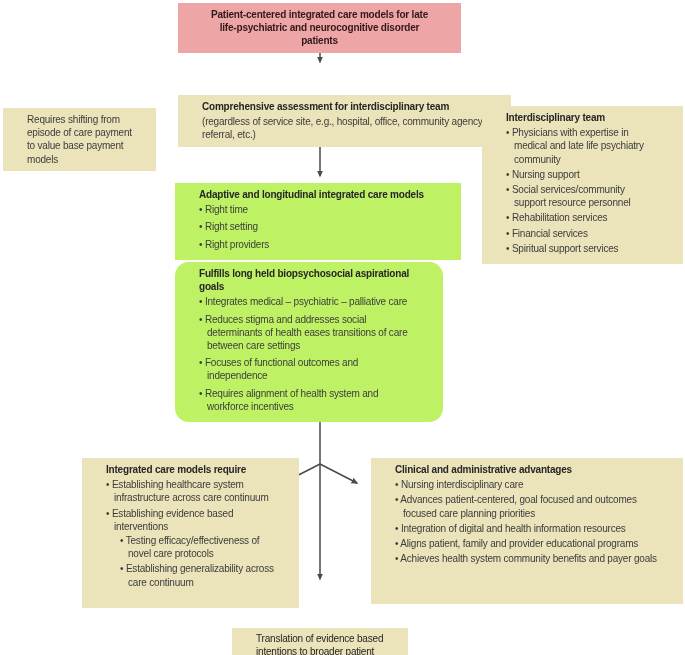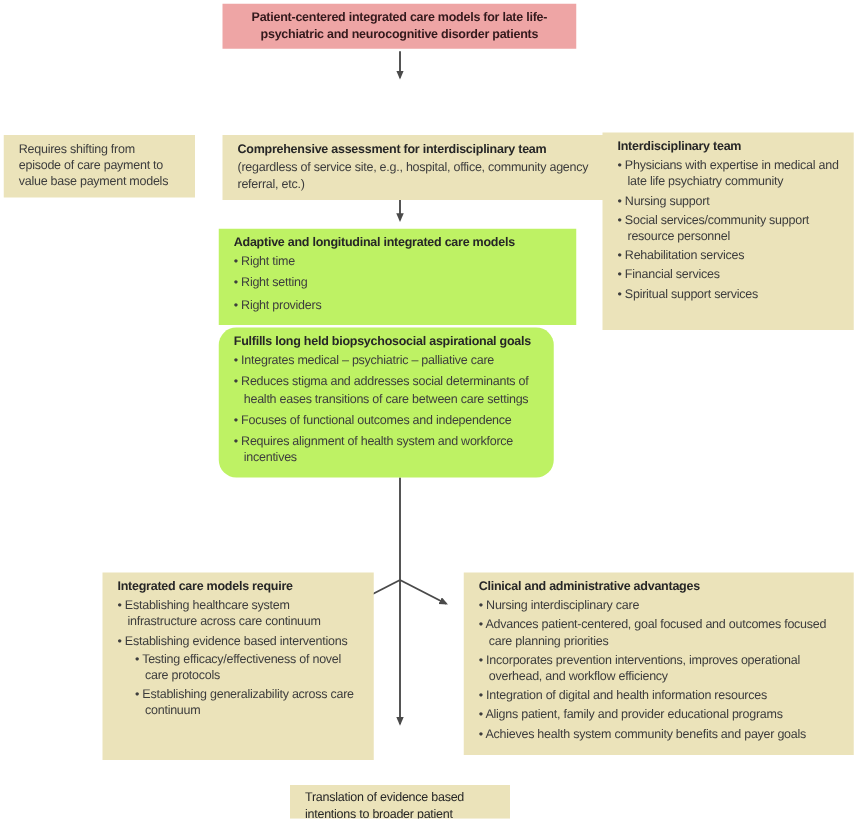--- a/index.html
+++ b/index.html
@@ -3,36 +3,36 @@
 <meta charset="utf-8">
 <style>
   html,body { margin:0; padding:0; background:#ffffff; }
   .canvas {
     position:relative; width:685px; height:655px; background:#ffffff;
     font-family:"Liberation Sans","DejaVu Sans",sans-serif;
     font-size:10px; letter-spacing:-0.2px; line-height:1.32; color:#3d3d3d;
     overflow:hidden;
   }
   .arrows { position:absolute; left:0; top:0; width:685px; height:655px; pointer-events:none; }
-  .box { position:absolute; box-sizing:border-box; padding:5px 12px; }
+  .box { position:absolute; box-sizing:border-box; padding:5px 24px; }
   .pink  { background:#eea5a5; color:#33191c; }
   .cream { background:#ebe3ba;margin-top:42px; }
   .blue  { background:#bef264; }
   .h { font-weight:bold; color:#262626; margin-bottom:2px; }
   .bold { font-weight:normal; color:#262626; }
   ul.bullets { list-style:none; margin:0; padding:0; }
   ul.bullets li { padding-left:8px; text-indent:-8px; margin-bottom:2px; }
   ul.bullets li::before { content:"• "; }
   .blue ul.bullets li { margin-bottom:4px; }
   ul.sub { list-style:none; margin:1px 0 0 6px; padding:0; }
   ul.sub li { padding-left:8px; text-indent:-8px; margin-bottom:2px; }
   ul.sub li::before { content:"• "; }
   .title-box { left:178px; top:3px; width:283px; text-align:center; font-weight:bold; }
   .payment-box { left:3px; top:66px; width:153px; }
-  .assessment-box { left:178px; top:66px; width:333px; }
+  .assessment-box { left:178px; top:53px; width:333px; }
   .team-box { left:482px; top:64px; width:201px; min-height:158px; }
   .adaptive-box { left:175px; top:183px; width:286px; min-height:71px; }
   .goals-box { left:175px; top:262px; width:268px; min-height:119px;border-radius:14px; }
   .require-box { left:82px; top:416px; width:217px; min-height:150px; }
   .advantages-box { left:371px; top:416px; width:312px; min-height:146px; }
   .translation-box { left:232px; top:586px; width:176px; line-height:1.26; }
 </style>
 </head>
 <body>
 
@@ -103,21 +103,20 @@
         </ul>
       </li>
     </ul>
   </div>
 
   <div class="box cream advantages-box">
     <div class="h">Clinical and administrative advantages</div>
     <ul class="bullets">
       <li>Nursing interdisciplinary care</li>
       <li>Advances patient-centered, goal focused and outcomes focused care planning priorities</li>
-      <li>Incorporates prevention interventions, improves operational overhead, and workflow efficiency</li>
       <li>Integration of digital and health information resources</li>
       <li>Aligns patient, family and provider educational programs</li>
       <li>Achieves health system community benefits and payer goals</li>
     </ul>
   </div>
 
   <div class="box cream translation-box bold">Translation of evidence based intentions to broader patient populations requires healthcare delivery science research methods</div>
 
 </div>
 

